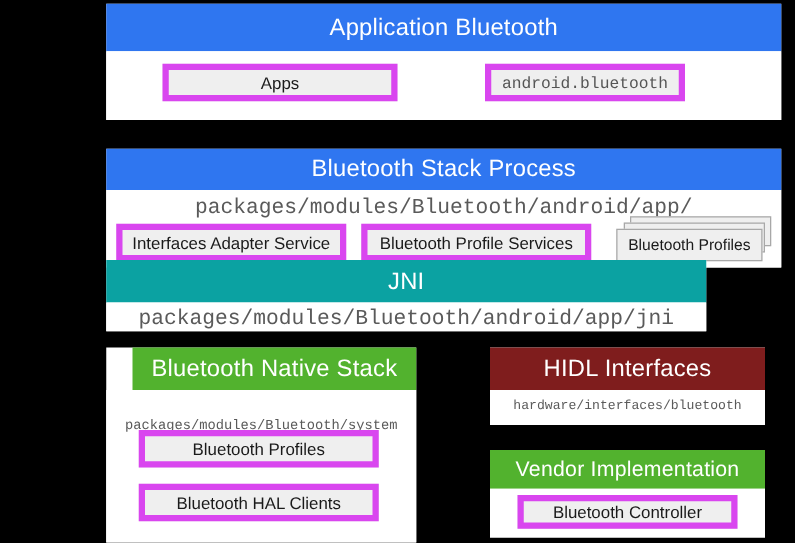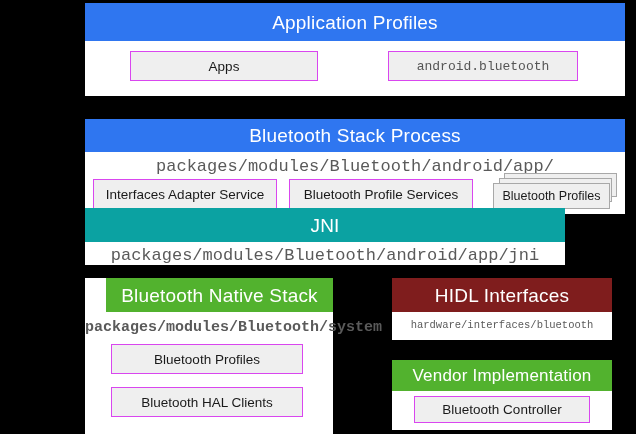--- a/index.html
+++ b/index.html
@@ -51,21 +51,21 @@
     font-family: "Liberation Mono", "DejaVu Sans Mono", monospace;
     font-size: 17px;
     color: #5a5a5a;
     text-align: center;
     white-space: nowrap;
   }
 
   
   .gbox {
     background: #efefef;
-    border: 1px solid #d946ef;
+    border: 5px solid #d946ef;
     box-sizing: border-box;
     display: flex;
     align-items: center;
     justify-content: center;
     font-size: 13.5px;
     color: #1a1a1a;
     text-align: center;
     white-space: nowrap;
   }
   .gbox.mono {
@@ -73,21 +73,21 @@
     font-size: 13px;
     color: #555555;
   }
 
   
   #app-framework { left: 85px; top: 3px; width: 540px; height: 93px; }
   #app-framework .block-header { height: 38px; background: #2f76f0; font-size: 19px; }
   #app-framework .block-body { height: 55px; }
   #app-framework .gbox { position: absolute; height: 30px; top: 10px; }
   #apps-box { left: 45px; width: 188px; }
-  #android-bluetooth-box { left: 303px; width: 190px; }
+  #android-bluetooth-box { left: 303px; width: 160px; }
 
   
   #stack-process { left: 85px; top: 119px; width: 540px; height: 95px; }
   #stack-process .block-header { height: 33px; background: #2f76f0; }
   #stack-process .block-body { height: 62px; }
   #stack-process .path-label { padding-top: 5px; }
   .svc-row { position: absolute; left: 8px; top: 27px; width: 524px; height: 30px; }
   .svc-row .gbox { position: absolute; height: 30px; top: 0; }
   #adapter-service { left: 0px; width: 184px; }
   #profile-services { left: 196px; width: 184px; }
@@ -117,21 +117,21 @@
   
   #jni { left: 85px; top: 208px; width: 480px; height: 57px; }
   #jni .block-header { height: 34px; background: #0ba2a2; }
   #jni .block-body { height: 23px; }
   #jni .path-label { padding-top: 4px; }
 
   
   #native-stack { left: 85px; top: 278px; width: 248px; height: 156px; }
   #native-stack .block-header { height: 34px; background: #52b22e; margin-left: 21px; }
   #native-stack .block-body { height: 122px; }
-  #native-stack .path-label { padding-top: 7px; font-size: 15px; font-weight: bold; }
+  #native-stack .path-label { padding-top: 23px; font-size: 11px; }
   #native-stack .gbox { position: absolute; left: 26px; width: 192px; height: 30px; }
   #native-profiles-box { top: 32px; }
   #hal-clients-box { top: 75px; }
 
   
   #hidl { left: 392px; top: 278px; width: 220px; height: 62px; }
   #hidl .block-header { height: 34px; background: #7f1d1d; }
   #hidl .block-body { height: 28px; }
   #hidl .path-label { padding-top: 7px; font-size: 10.5px; }
 
@@ -140,21 +140,21 @@
   #vendor .block-header { height: 31px; background: #52b22e; font-size: 17px; }
   #vendor .block-body { height: 39px; }
   #vendor .gbox { position: absolute; left: 22px; top: 5px; width: 176px; height: 27px; }
 </style>
 </head>
 <body>
 
 <div class="stage">
 
   <div class="block" id="app-framework">
-    <div class="block-header">Application Profiles</div>
+    <div class="block-header">Application Bluetooth</div>
     <div class="block-body">
       <div class="gbox" id="apps-box">Apps</div>
       <div class="gbox mono" id="android-bluetooth-box">android.bluetooth</div>
     </div>
   </div>
 
   <div class="block" id="stack-process">
     <div class="block-header">Bluetooth Stack Process</div>
     <div class="block-body">
       <div class="path-label">packages/modules/Bluetooth/android/app/</div>

